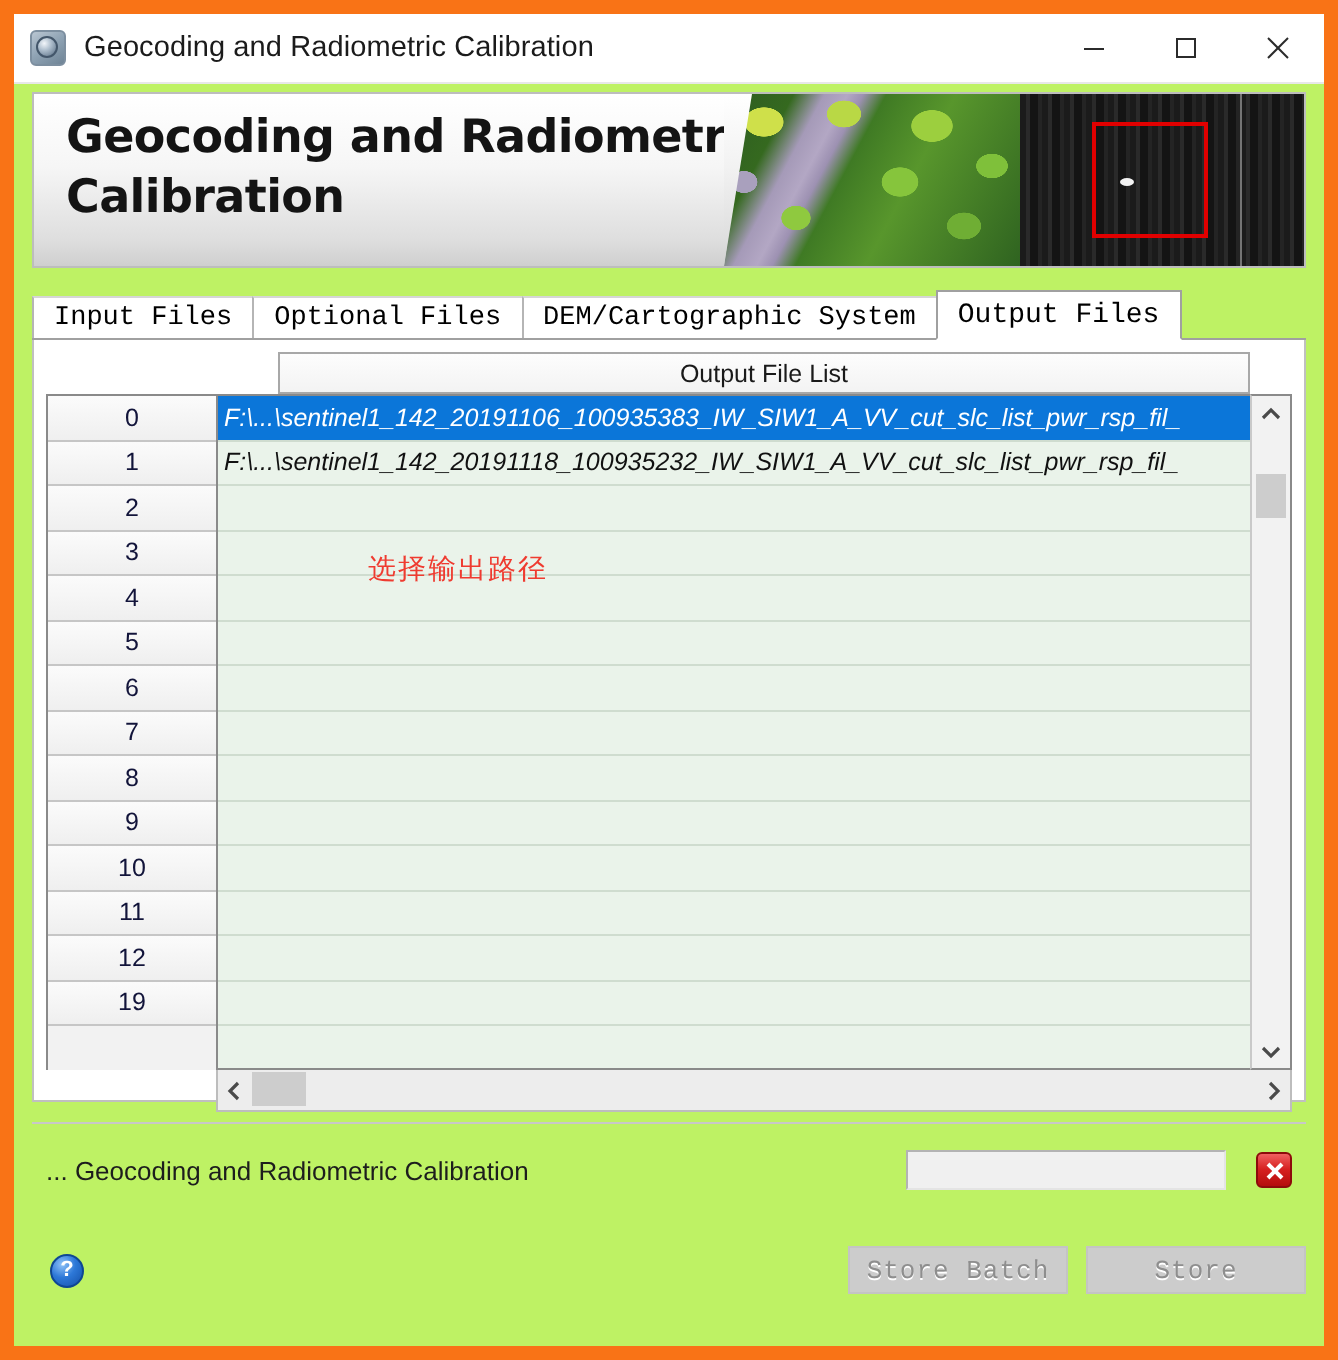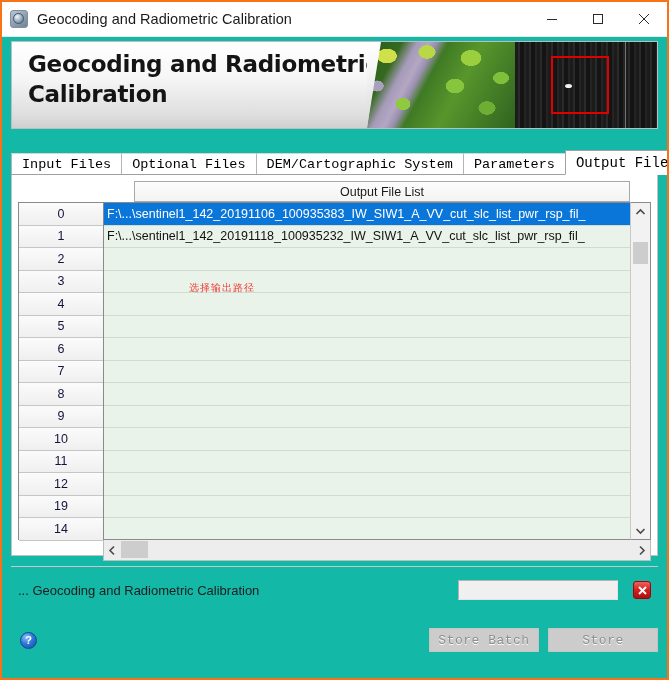--- a/index.html
+++ b/index.html
@@ -13,23 +13,23 @@
     font-family: "Liberation Sans", sans-serif;
     background: #f0f0f0;
     -webkit-font-smoothing: antialiased;
   }
 
   
   #window {
     position: relative;
     width: 669px;
     height: 680px;
-    background: #14b8a6;
-    box-sizing: border-box;
-    border: 2px solid #f97316;
+    background: #bef264;
+    box-sizing: border-box;
+    border: 7px solid #f97316;
     overflow: hidden;
   }
 
   
   #titlebar {
     position: relative;
     height: 34px;
     background: #ffffff;
     display: flex;
     align-items: center;
@@ -171,21 +171,21 @@
   #banner-img .slant {
     position:absolute; left:0; top:0;
     width: 20px; height: 86px;
     background: linear-gradient(180deg,#ffffff 0%, #f2f2f2 42%, #dedede 85%, #cfcfcf 100%);
     clip-path: polygon(0 0, 14px 0, 0 100%);
   }
 
   
   #tabstrip {
     position: relative;
-    margin: 21px 9px 0 9px;
+    margin: 11px 9px 0 9px;
     height: 25px;
     display: flex;
     align-items: flex-end;
     border-bottom: 1px solid #a0a0a0;
     box-sizing: border-box;
   }
   .tab {
     font-family: "Liberation Mono", "DejaVu Sans Mono", monospace;
     font-size: 13.5px;
     color: #000000;
@@ -287,31 +287,32 @@
     box-sizing: border-box;
     border-bottom: 1px solid #cfdccf;
     background: #eaf3ea;
     display: flex;
     align-items: center;
     padding-left: 3px;
     font-size: 12.5px;
     color: #111111;
     white-space: nowrap;
     overflow: hidden;
+    font-style: italic;
   }
   .cell.selected {
     background: #0b76d9;
     color: #ffffff;
   }
   #annotation {
     position: absolute;
-    left: 171px;
+    left: 161px;
     top: 79px;
     font-family: "DejaVu Sans", sans-serif;
-    font-size: 10px;
+    font-size: 14px;
     color: #ef3b30;
     white-space: nowrap;
     pointer-events: none;
     letter-spacing: 1px;
   }
 
   
   #vscroll {
     width: 21px;
     box-sizing: border-box;
@@ -491,21 +492,20 @@
         </div>
         <div class="slant"></div>
       </div>
     </div>
   </div>
 
   <div id="tabstrip">
       <div class="tab">Input Files</div>
       <div class="tab">Optional Files</div>
       <div class="tab">DEM/Cartographic System</div>
-      <div class="tab">Parameters</div>
       <div class="tab active">Output Files</div>
     </div>
 
   <div id="panel">
     <div id="table-outer">
 
       <div id="header-row">
         <div id="col-header">Output File List</div>
       </div>
 
@@ -518,21 +518,20 @@
             <div class="rownum">4</div>
             <div class="rownum">5</div>
             <div class="rownum">6</div>
             <div class="rownum">7</div>
             <div class="rownum">8</div>
             <div class="rownum">9</div>
             <div class="rownum">10</div>
             <div class="rownum">11</div>
             <div class="rownum">12</div>
             <div class="rownum">19</div>
-            <div class="rownum">14</div>
           </div>
         <div id="cells-col">
 
         <div class="cell selected">F:\...\sentinel1_142_20191106_100935383_IW_SIW1_A_VV_cut_slc_list_pwr_rsp_fil_</div>
             <div class="cell">F:\...\sentinel1_142_20191118_100935232_IW_SIW1_A_VV_cut_slc_list_pwr_rsp_fil_</div>
             <div class="cell"></div>
             <div class="cell"></div>
             <div class="cell"></div>
             <div class="cell"></div>
             <div class="cell"></div>

